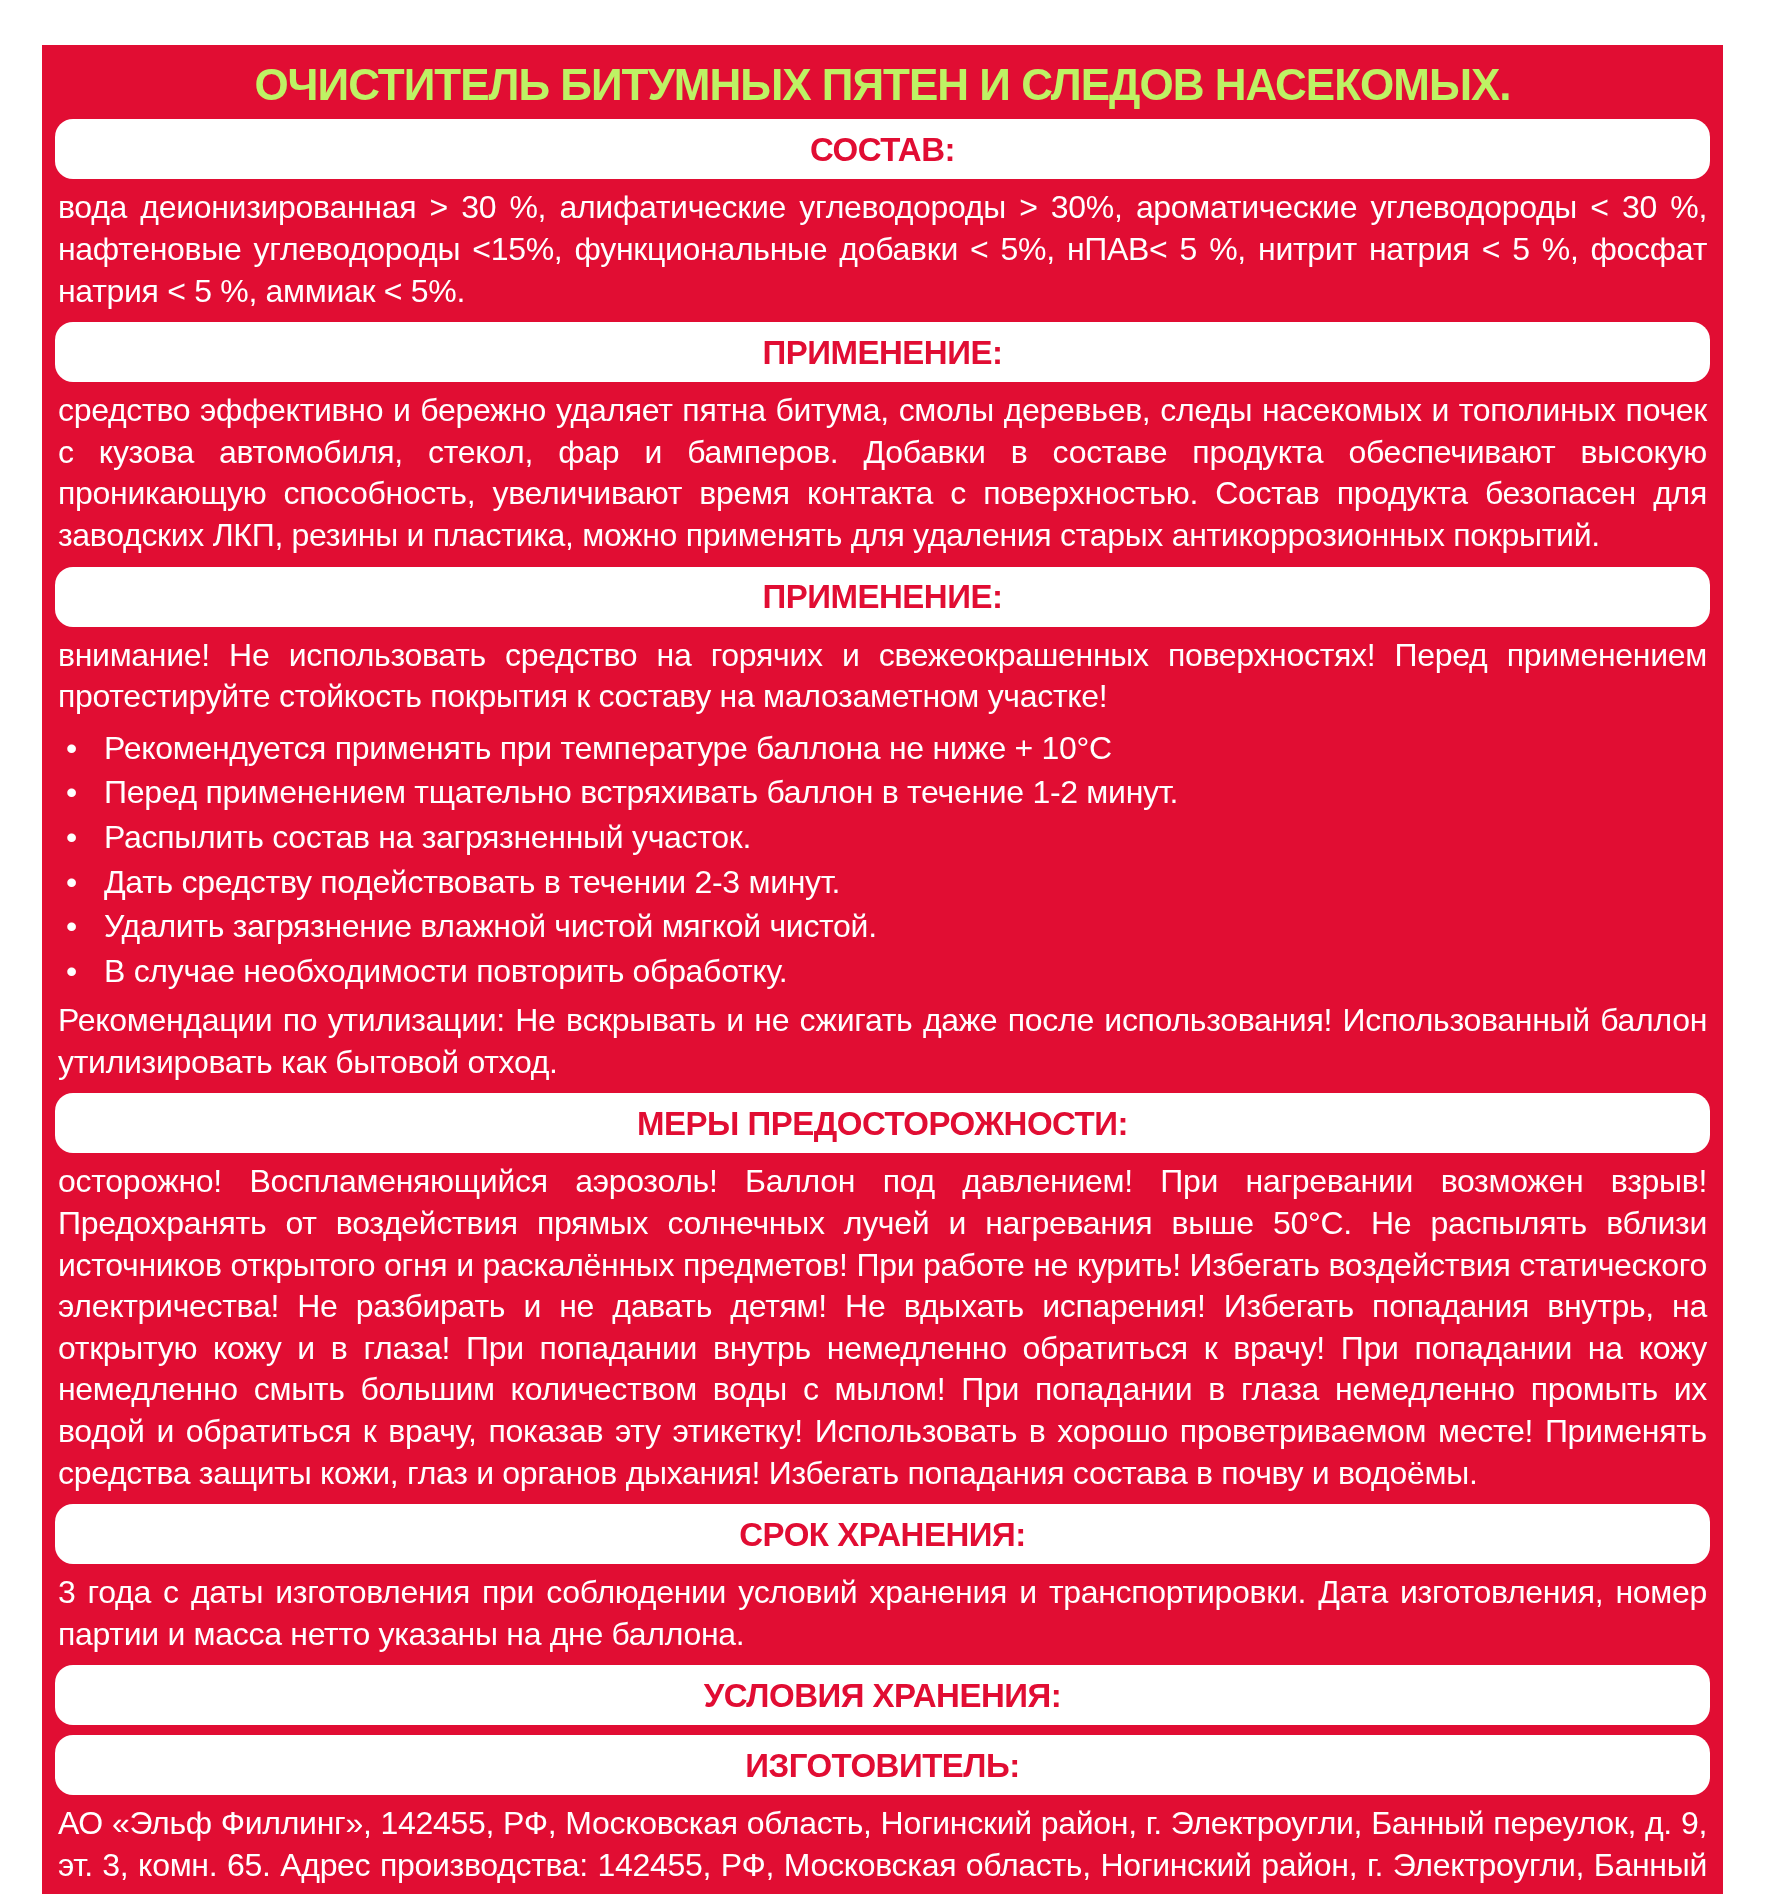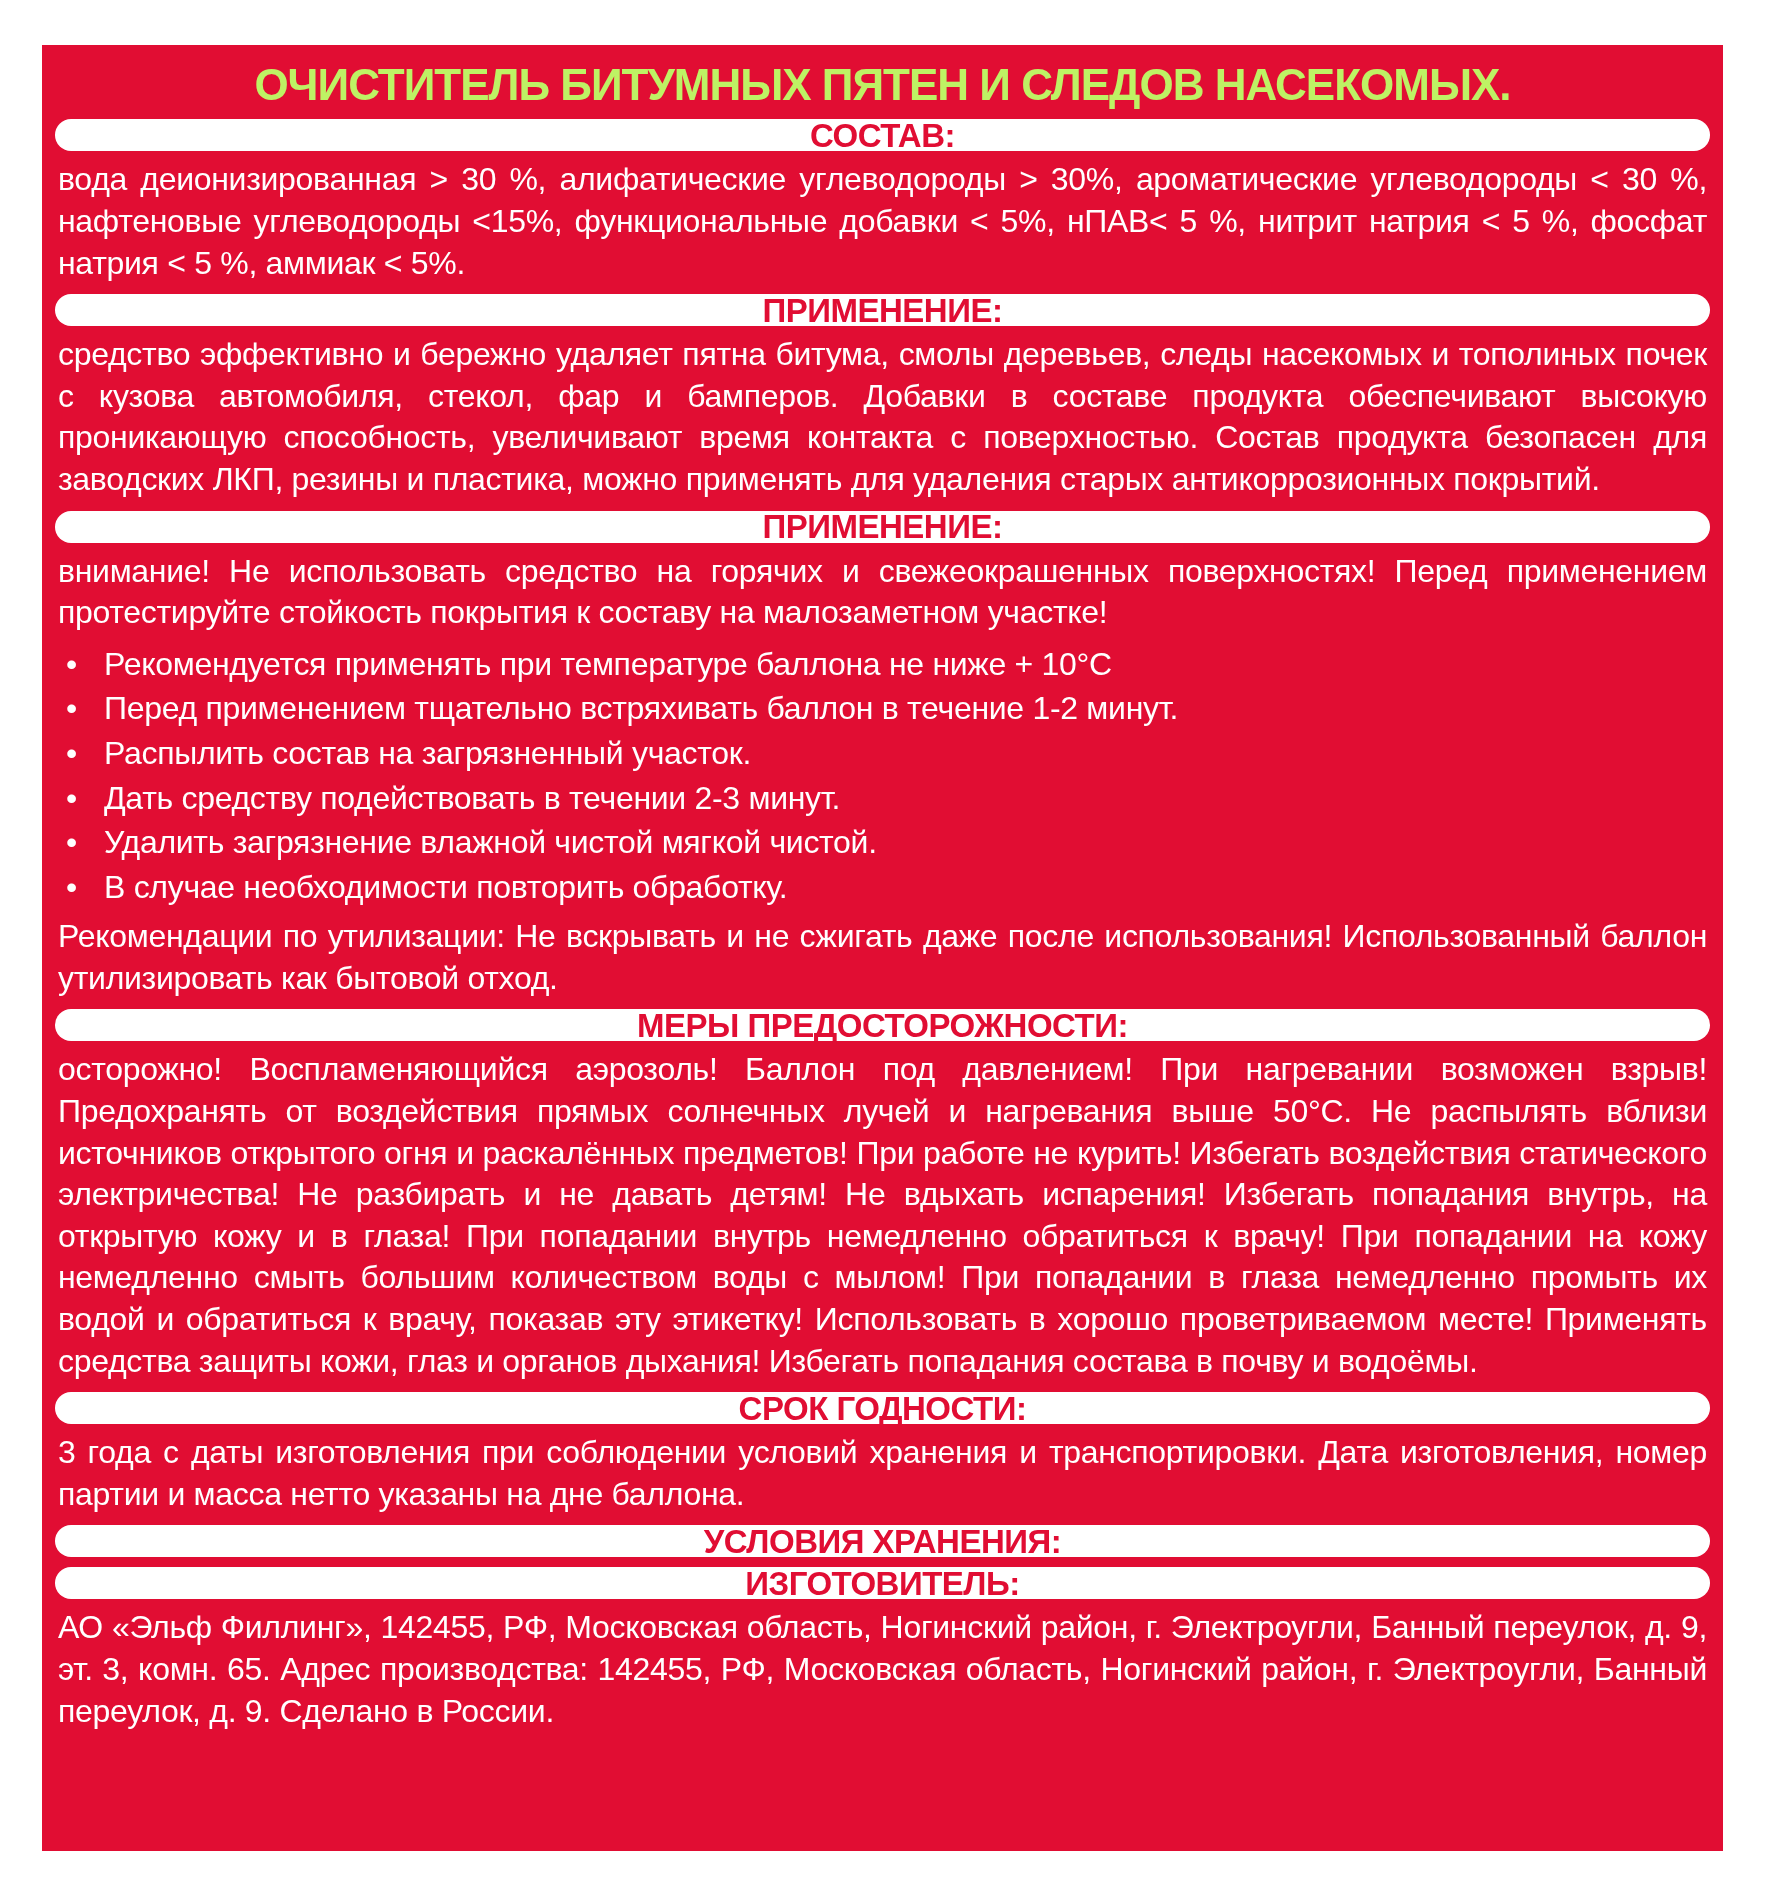--- a/index.html
+++ b/index.html
@@ -26,21 +26,21 @@
     font-weight: 700;
     font-size: 44px;
     letter-spacing: -1px;
     text-align: center;
     margin: 12px 20px 10px 20px;
     line-height: 1.1;
   }
   .bar {
     background: #ffffff;
     border-radius: 18px;
-    height: 32px;
+    height: 60px;
     margin: 10px 13px 8px 13px;
     display: flex;
     align-items: center;
     justify-content: center;
   }
   .bar-label {
     color: #e10d33;
     font-weight: 700;
     font-size: 33px;
     letter-spacing: -0.5px;
@@ -123,21 +123,21 @@
     </li>
   </ul>
   <p class="body-text">Рекомендации по утилизации: Не вскрывать и не сжигать даже после использования!  Использованный баллон утилизировать как бытовой отход.</p>
 
   <div class="bar">
     <span class="bar-label">МЕРЫ ПРЕДОСТОРОЖНОСТИ:</span>
   </div>
   <p class="body-text">осторожно! Воспламеняющийся аэрозоль! Баллон под давлением! При нагревании возможен взрыв! Предохранять от воздействия прямых солнечных лучей и нагревания выше 50°С. Не распылять вблизи источников открытого огня и раскалённых предметов! При работе не курить! Избегать воздействия статического электричества! Не разбирать и не давать детям! Не вдыхать испарения! Избегать попадания внутрь, на открытую кожу и в глаза! При попадании внутрь немедленно обратиться к врачу! При попадании на кожу немедленно смыть большим количеством воды с мылом! При попадании в глаза немедленно промыть их водой и обратиться к врачу, показав эту этикетку! Использовать в хорошо проветриваемом месте! Применять средства защиты кожи, глаз и органов дыхания! Избегать попадания состава в почву и водоёмы.</p>
 
   <div class="bar">
-    <span class="bar-label">СРОК ГОДНОСТИ:</span>
+    <span class="bar-label">СРОК ХРАНЕНИЯ:</span>
   </div>
   <p class="body-text">3 года с даты изготовления при соблюдении условий хранения и транспортировки. Дата изготовления, номер партии и масса нетто указаны на дне баллона.</p>
 
   <div class="bar">
     <span class="bar-label">УСЛОВИЯ ХРАНЕНИЯ:</span>
   </div>
 
   <div class="bar">
     <span class="bar-label">ИЗГОТОВИТЕЛЬ:</span>
   </div>

